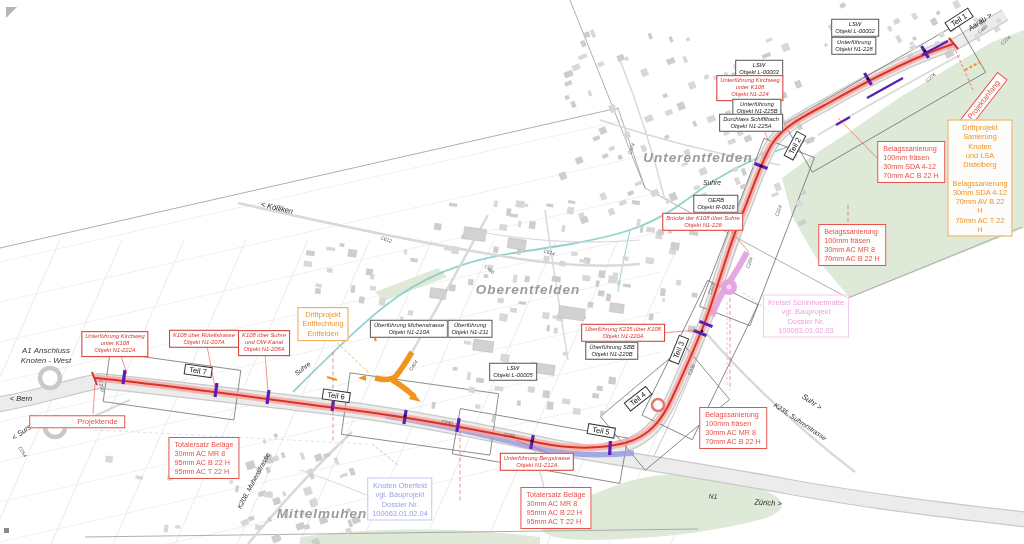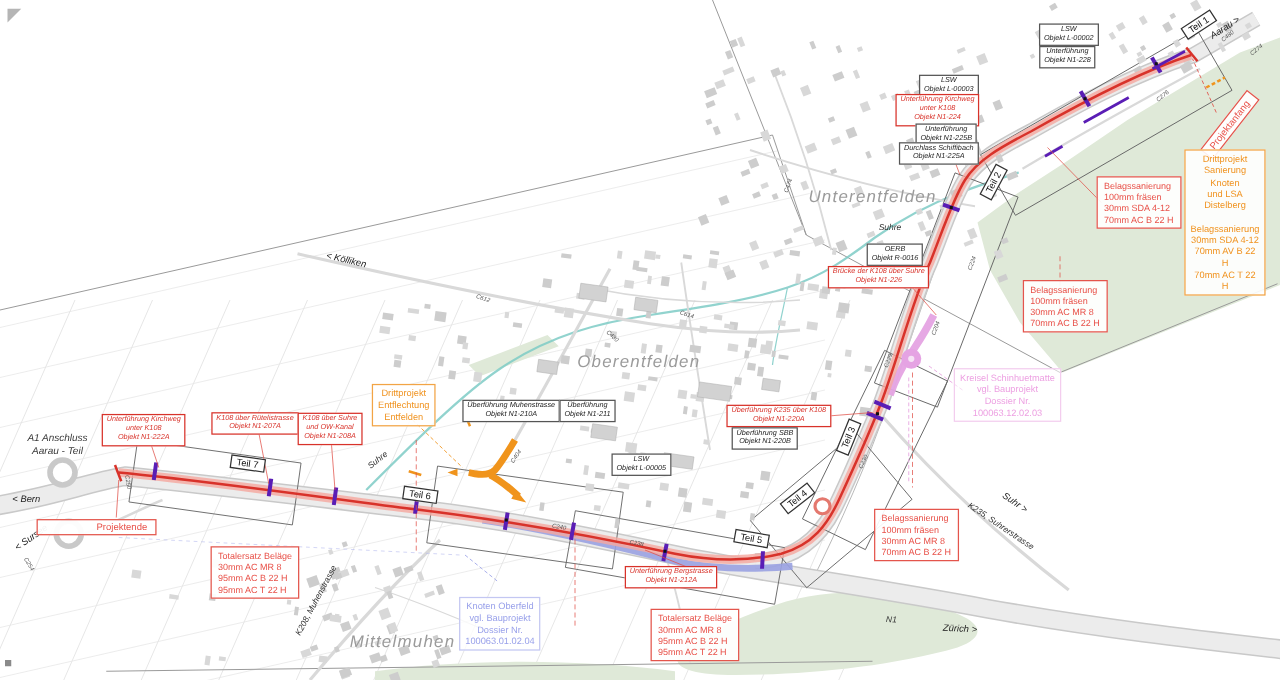--- a/index.html
+++ b/index.html
@@ -2,21 +2,21 @@
 <html><head>
 <meta charset="utf-8">
 <style>
   html,body{margin:0;padding:0;background:#fff;}
   #stage{position:relative;width:1024px;height:544px;overflow:hidden;background:#fff;
          font-family:"Liberation Sans",sans-serif;}
   #map-svg{position:absolute;left:0;top:0;}
   #labels{position:absolute;left:0;top:0;width:100%;height:100%;}
   .lbl{position:absolute;white-space:pre-line;text-align:center;line-height:1.25;
        transform-origin:center;pointer-events:none;}
-  .place{font-size:13.5px;font-style:italic;color:#9b9b9b;letter-spacing:1px;white-space:nowrap;}
+  .place{font-size:13.5px;font-style:italic;color:#9b9b9b;letter-spacing:1px;white-space:nowrap;font-weight:bold;}
   .road{font-size:6.8px;font-style:italic;color:#333;white-space:nowrap;}
   .road-lg{font-size:8px;font-style:italic;color:#3a3a3a;white-space:pre-line;}
   .dir{font-size:7.5px;font-style:italic;color:#222;white-space:nowrap;}
   .code{font-size:4.8px;font-style:italic;color:#555;white-space:nowrap;}
   .teil{font-size:7.5px;color:#111;background:#fff;border:1px solid #333;padding:0px 4px;white-space:nowrap;}
   .obj{font-size:5.8px;font-style:italic;color:#222;background:#fff;border:1px solid #555;padding:1px 3px;}
   .obj-red{font-size:5.8px;font-style:italic;color:#d8322a;background:#fff;border:1px solid #d8322a;padding:1px 3px;}
   .note-red{font-size:7.2px;color:#e85048;background:rgba(255,255,255,.92);border:1px solid #e4554c;
             padding:2px 5px;text-align:left;}
   .note-red-c{font-size:7.6px;color:#e85048;background:rgba(255,255,255,.95);border:1px solid #e4554c;
@@ -523,24 +523,24 @@
     <line x1="770" y1="312" x2="742" y2="292" stroke="#eab0e4" stroke-width="0.8" stroke-dasharray="3,2"></line>
     <line x1="727" y1="302" x2="727" y2="385" stroke="#eab0e4" stroke-width="0.8" stroke-dasharray="3,2"></line>
     <line x1="372" y1="444" x2="398" y2="465" stroke="#aab0ec" stroke-width="0.8" stroke-dasharray="3,2"></line>
     <line x1="95" y1="430" x2="368" y2="444" stroke="#aab0ec" stroke-width="0.7" stroke-dasharray="3,3" opacity="0.6"></line>
     <line x1="330" y1="336" x2="370" y2="374" stroke="#f0941c" stroke-width="0.7" stroke-dasharray="3,2"></line>
   </g>
 </svg>
 
 <div id="labels">
       <div class="lbl place" style="left: 698px; top: 158px; transform: translate(-50%, -50%) rotate(0deg);">Unterentfelden</div>
-      <div class="lbl place" style="left: 511px; top: 290px; transform: translate(-50%, -50%) rotate(0deg);">Oberentfelden</div>
+      <div class="lbl place" style="left: 528px; top: 290px; transform: translate(-50%, -50%) rotate(0deg);">Oberentfelden</div>
       <div class="lbl place" style="left: 322px; top: 514px; transform: translate(-50%, -50%) rotate(0deg);">Mittelmuhen</div>
       <div class="lbl road-lg" style="left: 46px; top: 356px; transform: translate(-50%, -50%) rotate(0deg);">A1 Anschluss
-Aarau - Teil</div>
+Knoten - West</div>
       <div class="lbl dir" style="left: 21px; top: 399px; transform: translate(-50%, -50%) rotate(0deg);">&lt; Bern</div>
       <div class="lbl dir" style="left: 25px; top: 430px; transform: translate(-50%, -50%) rotate(-35deg);">&lt; Sursee</div>
       <div class="lbl dir" style="left: 277px; top: 208px; transform: translate(-50%, -50%) rotate(13deg);">&lt; Kölliken</div>
       <div class="lbl road" style="left: 303px; top: 369px; transform: translate(-50%, -50%) rotate(-38deg);">Suhre</div>
       <div class="lbl road" style="left: 712px; top: 183px; transform: translate(-50%, -50%) rotate(0deg);">Suhre</div>
       <div class="lbl road" style="left: 254px; top: 481px; transform: translate(-50%, -50%) rotate(-62deg);">K208, Muhenstrasse</div>
       <div class="lbl road" style="left: 800px; top: 422px; transform: translate(-50%, -50%) rotate(34deg);">K235, Suhrerstrasse</div>
       <div class="lbl dir" style="left: 812px; top: 402px; transform: translate(-50%, -50%) rotate(34deg);">Suhr &gt;</div>
       <div class="lbl road" style="left: 713px; top: 497px; transform: translate(-50%, -50%) rotate(3deg);">N1</div>
       <div class="lbl dir" style="left: 768px; top: 503px; transform: translate(-50%, -50%) rotate(3deg);">Zürich &gt;</div>
@@ -622,21 +622,21 @@
 30mm SDA 4-12
 70mm AV B 22 H
 70mm AC T 22 H</div>
       <div class="lbl note-blue" style="left: 400px; top: 483px; transform: translate(-50%, -50%) rotate(0deg); margin-top: 16px;">Knoten Oberfeld
 vgl. Bauprojekt
 Dossier Nr.
 100063.01.02.04</div>
       <div class="lbl note-pink" style="left: 806px; top: 316px; transform: translate(-50%, -50%) rotate(0deg);">Kreisel Schinhuetmatte
 vgl. Bauprojekt
 Dossier Nr.
-100063.12.02.03</div>
+100063.01.02.03</div>
       <div class="lbl code" style="left: 101px; top: 386px; transform: translate(-50%, -50%) rotate(80deg);">C250</div>
       <div class="lbl code" style="left: 22px; top: 452px; transform: translate(-50%, -50%) rotate(58deg);">C254</div>
       <div class="lbl code" style="left: 386px; top: 240px; transform: translate(-50%, -50%) rotate(18deg);">C612</div>
       <div class="lbl code" style="left: 549px; top: 253px; transform: translate(-50%, -50%) rotate(18deg);">C614</div>
       <div class="lbl code" style="left: 489px; top: 270px; transform: translate(-50%, -50%) rotate(42deg);">C480</div>
       <div class="lbl code" style="left: 414px; top: 366px; transform: translate(-50%, -50%) rotate(-55deg);">C404</div>
       <div class="lbl code" style="left: 447px; top: 423px; transform: translate(-50%, -50%) rotate(10deg);">C240</div>
       <div class="lbl code" style="left: 509px; top: 436px; transform: translate(-50%, -50%) rotate(10deg);">C238</div>
       <div class="lbl code" style="left: 712px; top: 289px; transform: translate(-50%, -50%) rotate(-70deg);">C229</div>
       <div class="lbl code" style="left: 750px; top: 263px; transform: translate(-50%, -50%) rotate(-70deg);">C204</div>

